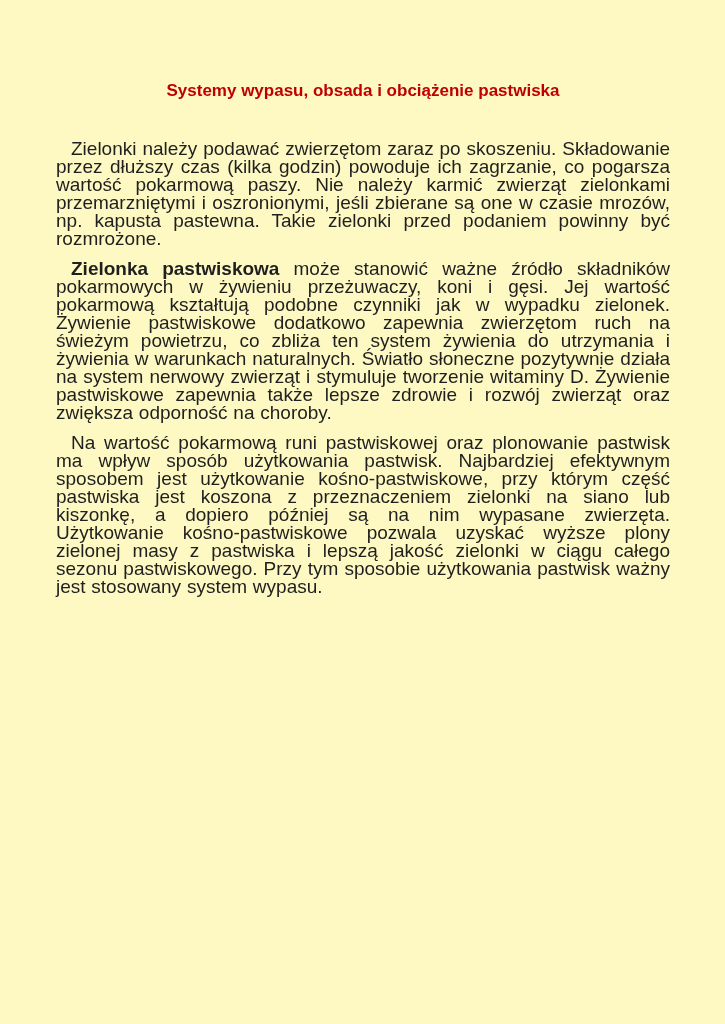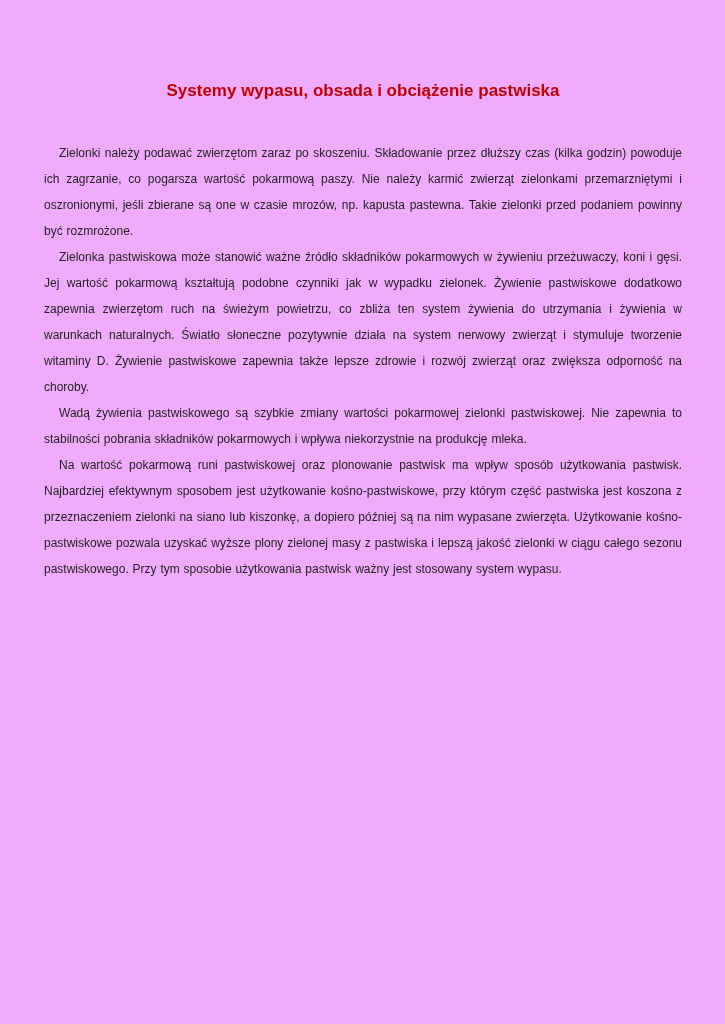--- a/index.html
+++ b/index.html
@@ -4,56 +4,55 @@
 <style>
   html, body {
     margin: 0;
     padding: 0;
     background: #ffffff;
   }
   .page {
     position: relative;
     width: 725px;
     height: 1024px;
-    background: #f0abfc;
+    background: #fef9c3;
     box-sizing: border-box;
     padding: 80px 43px 4px 44px;
     font-family: "Liberation Sans", sans-serif;
     color: #1f1f1f;
     overflow: hidden;
   }
   .doc-title {
     margin: 0 0 38px 0;
     text-align: center;
     font-size: 17px;
     font-weight: 700;
     line-height: 22px;
     
   }
   .para {
-    margin: 0;
-    font-size: 12px;
-    line-height: 26px;
+    margin: 12px;
+    font-size: 19px;
+    line-height: 18px;
     text-align: justify;
     text-indent: 15px;
     word-spacing: 0.5px;
   }
   .para .lead {
-    font-weight: 400;
+    font-weight: 700;
   }
 </style>
 </head>
 <body>
 
 <div class="page">
 
   <h1 class="doc-title" data-bind="doc.title" data-bind-color="doc.title_color" style="color: rgb(192, 0, 0);">Systemy wypasu, obsada i obciążenie pastwiska</h1>
 
   <p class="para"><span data-bind="doc.paragraphs.0.text">Zielonki należy podawać zwierzętom zaraz po skoszeniu. Składowanie przez dłuższy czas (kilka godzin) powoduje ich zagrzanie, co pogarsza wartość pokarmową paszy. Nie należy karmić zwierząt zielonkami przemarzniętymi i oszronionymi, jeśli zbierane są one w czasie mrozów, np. kapusta pastewna. Takie zielonki przed podaniem powinny być rozmrożone.</span></p>
 
   <p class="para"><span class="lead" data-bind="doc.paragraphs.1.bold_lead">Zielonka pastwiskowa</span><span data-bind="doc.paragraphs.1.text"> może stanowić ważne źródło składników pokarmowych w żywieniu przeżuwaczy, koni i gęsi. Jej wartość pokarmową kształtują podobne czynniki jak w wypadku zielonek. Żywienie pastwiskowe dodatkowo zapewnia zwierzętom ruch na świeżym powietrzu, co zbliża ten system żywienia do utrzymania i żywienia w warunkach naturalnych. Światło słoneczne pozytywnie działa na system nerwowy zwierząt i stymuluje tworzenie witaminy D. Żywienie pastwiskowe zapewnia także lepsze zdrowie i rozwój zwierząt oraz zwiększa odporność na choroby.</span></p>
 
 
-  <p class="para"><span data-bind="doc.paragraphs.3.text">Wadą żywienia pastwiskowego są szybkie zmiany wartości pokarmowej zielonki pastwiskowej. Nie zapewnia to stabilności pobrania składników pokarmowych i wpływa niekorzystnie na produkcję mleka.</span></p>
 
   <p class="para"><span data-bind="doc.paragraphs.4.text">Na wartość pokarmową runi pastwiskowej oraz plonowanie pastwisk ma wpływ sposób użytkowania pastwisk. Najbardziej efektywnym sposobem jest użytkowanie kośno-pastwiskowe, przy którym część pastwiska jest koszona z przeznaczeniem zielonki na siano lub kiszonkę, a dopiero później są na nim wypasane zwierzęta. Użytkowanie kośno-pastwiskowe pozwala uzyskać wyższe plony zielonej masy z pastwiska i lepszą jakość zielonki w ciągu całego sezonu pastwiskowego. Przy tym sposobie użytkowania pastwisk ważny jest stosowany system wypasu.</span></p>
 
 </div>
 
 </body></html>

